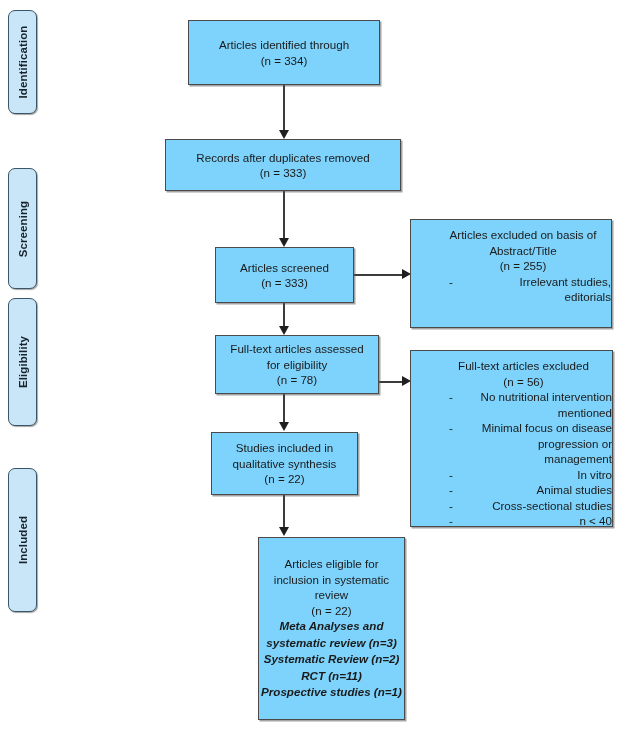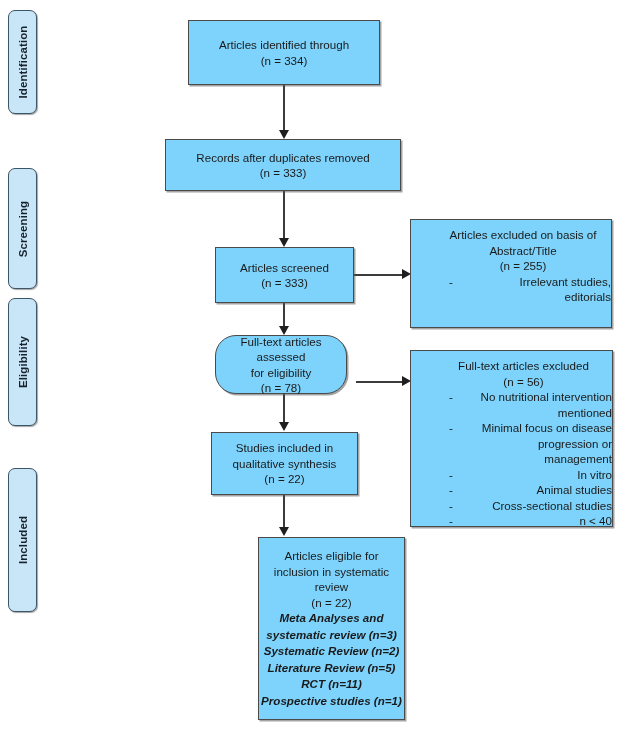--- a/index.html
+++ b/index.html
@@ -176,21 +176,21 @@
   <div class="box topalign" style="left:410px; top:219px; width:202px; height:109px;">
     <div class="line">Articles excluded on basis of</div>
     <div class="line">Abstract/Title</div>
     <div class="line">(n = 255)</div>
     <div class="bullet">
       <span class="dash">-</span>
       <span class="btext">Irrelevant studies, editorials</span>
     </div>
   </div>
 
-  <div class="box" style="left:215px; top:335px; width:132px; height:59px;border-radius:21px;">
+  <div class="box" style="left:215px; top:335px; width:164px; height:59px;">
     <div class="line">Full-text articles assessed</div>
     <div class="line">for eligibility</div>
     <div class="line">(n = 78)</div>
   </div>
 
   <div class="box topalign" style="left:410px; top:350px; width:203px; height:177px;">
     <div class="line">Full-text articles excluded</div>
     <div class="line">(n = 56)</div>
     <div class="bullet">
       <span class="dash">-</span>
@@ -225,18 +225,17 @@
   </div>
 
   <div class="box" style="left:210px; top:537px; width:147px; height:183px;margin-left:48px;">
     <div class="line">Articles eligible for</div>
     <div class="line">inclusion in systematic</div>
     <div class="line">review</div>
     <div class="line">(n = 22)</div>
     <div class="line ital">Meta Analyses and</div>
     <div class="line ital">systematic review (n=3)</div>
     <div class="line ital">Systematic Review (n=2)</div>
-    <div class="line ital">Literature Review (n=5)</div>
     <div class="line ital">RCT (n=11)</div>
     <div class="line ital">Prospective studies (n=1)</div>
   </div>
 
 </div>
 
 </body></html>

